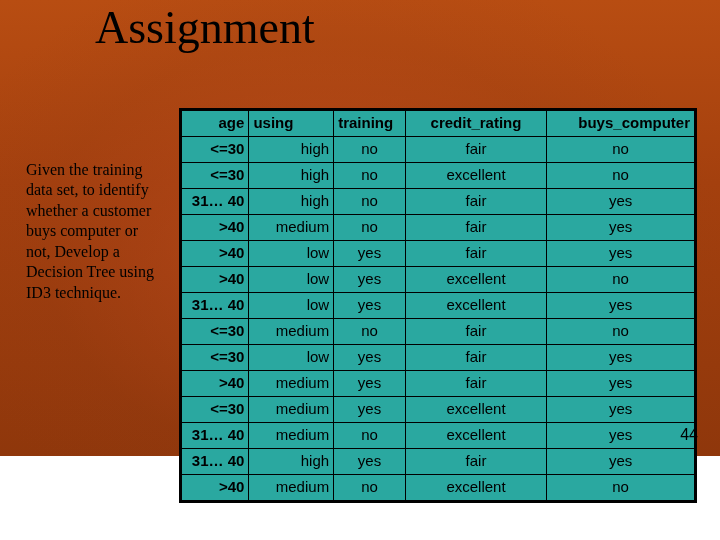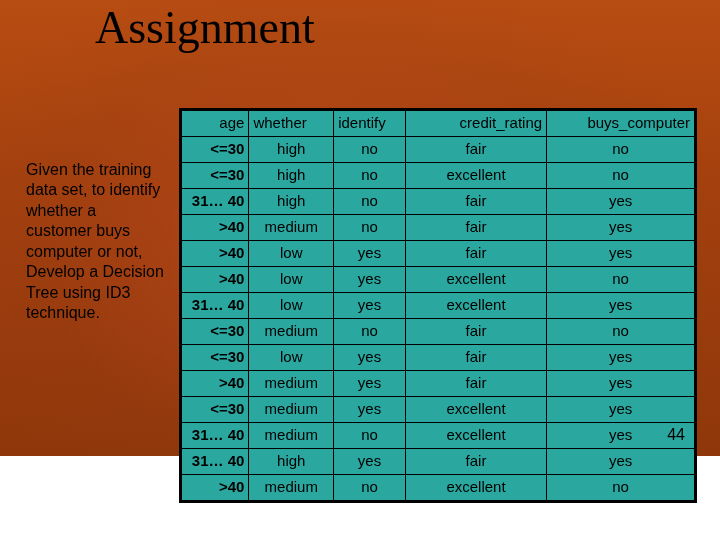--- a/index.html
+++ b/index.html
@@ -29,20 +29,21 @@
     color: #000;
   }
   .desc {
     position: absolute;
     top: 160px;
     left: 26px;
     width: 140px;
     font-size: 16px;
     line-height: 1.28;
     color: #000;
+    font-family: Liberation Serif, serif;
   }
   .table-wrap {
     position: absolute;
     top: 108px;
     left: 179px;
     width: 518px;
     border: 2px solid #000;
     background: #2aa8a0;
     box-sizing: border-box;
   }
@@ -54,42 +55,42 @@
   th, td {
     border: 1px solid #000;
     padding: 1px 4px 2px 4px;
     font-size: 15px;
     line-height: 1.25;
     height: 22px;
     overflow: hidden;
     white-space: nowrap;
   }
   th {
-    font-weight: normal;
+    font-weight: bold;
     text-align: center;
   }
   col.age { width: 62px; }
   col.income { width: 78px; }
   col.student { width: 66px; }
   col.credit { width: 130px; }
   col.buys { width: 136px; }
   td.age { text-align: right; font-weight: bold; }
   th.age { text-align: right; }
-  td.income { text-align: center; }
+  td.income { text-align: right; }
   td.student { text-align: center; }
   td.credit { text-align: center; }
   td.buys { text-align: center; }
   th.income { text-align: left; }
   th.student { text-align: left; }
-  th.credit { text-align: right; }
+  th.credit { text-align: center; }
   th.buys { text-align: right; padding-left: 10px; }
   .pagenum {
     position: absolute;
     bottom: 12px;
-    right: 35px;
+    right: 22px;
     font-size: 16px;
     color: #000;
   }
 </style>
 </head>
 <body>
 
 <div class="slide">
   <div class="title">Assignment</div>
   <div class="desc">Given the training data set, to identify whether a customer buys computer or not, Develop a Decision Tree using ID3 technique.</div>
@@ -99,22 +100,22 @@
       <colgroup>
         <col class="age">
           <col class="income">
           <col class="student">
           <col class="credit">
           <col class="buys">
       </colgroup>
       <thead>
         <tr>
           <th class="age">age</th>
-          <th class="income">whether</th>
-          <th class="student">identify</th>
+          <th class="income">using</th>
+          <th class="student">training</th>
           <th class="credit">credit_rating</th>
           <th class="buys">buys_computer</th>
         </tr>
       </thead>
       <tbody id="tbody">
           <tr>
             <td class="age">&lt;=30</td>
             <td class="income">high</td>
             <td class="student">no</td>
             <td class="credit">fair</td>

